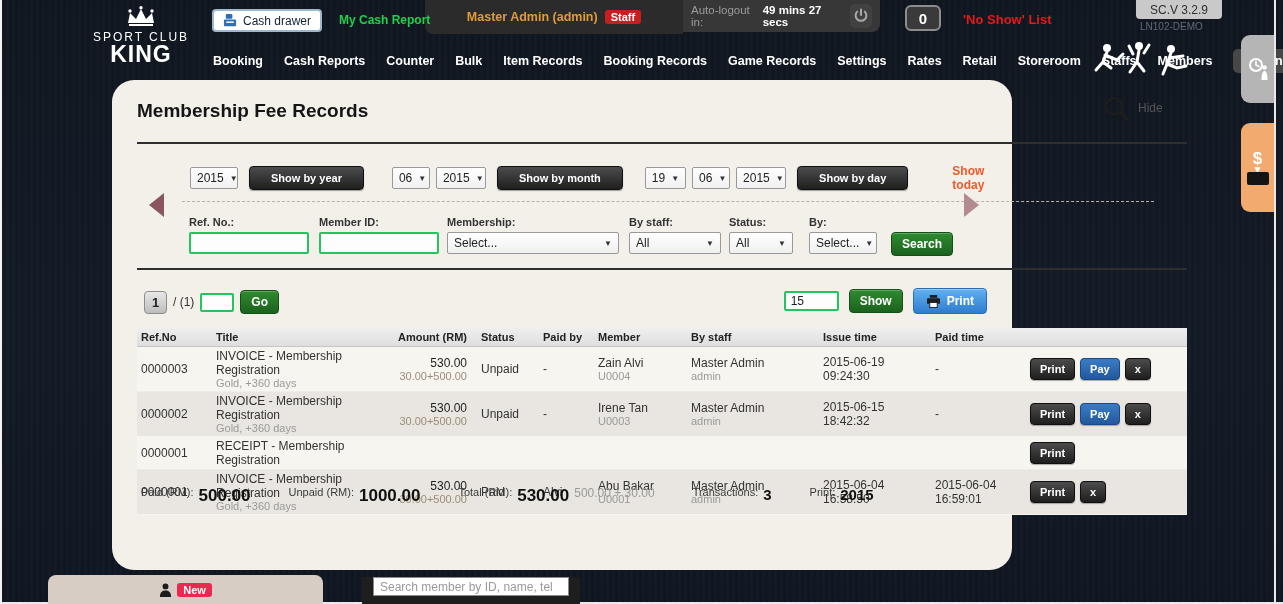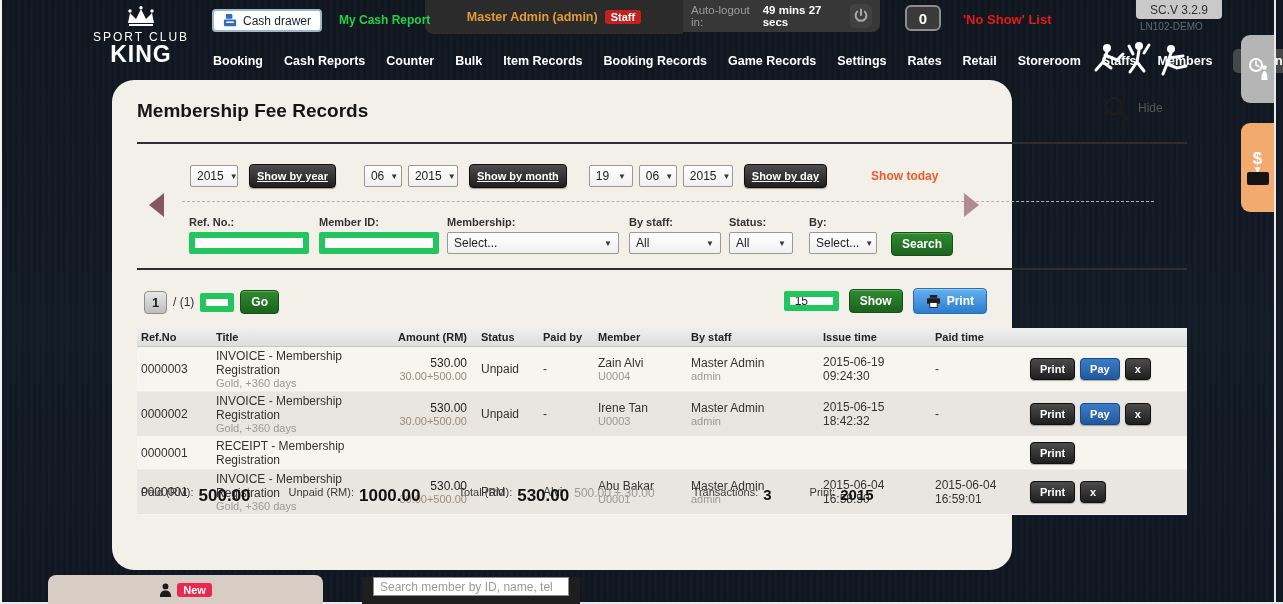--- a/index.html
+++ b/index.html
@@ -52,34 +52,34 @@
   .hide-group { position:absolute; left:990px; top:14px; display:flex; align-items:center; gap:8px; }
   .hide-label { font-size:12px; color:#555; cursor:pointer; }
   .div1 { position:absolute; left:25px; top:62px; width:1050px; height:2px; background:#2e2e2e; }
   .div2 { position:absolute; left:25px; top:188px; width:1050px; height:2px; background:#2e2e2e; }
 
   .frow1 { position:absolute; left:78px; top:84px; display:flex; align-items:center; }
   .sel { height:22px; background:linear-gradient(#ffffff,#f0f0f0); border:1px solid #999; border-radius:2px;
          display:flex; align-items:center; justify-content:space-between; padding:0 6px; font-size:12px; color:#222; cursor:pointer; }
   .sel .caret { font-size:8px; color:#333; margin-left:6px; }
   .btn-dark { background:linear-gradient(#4c4c4c,#1f1f1f); border:1px solid #101010; border-radius:4px;
-         color:#fff; font-size:11px; font-weight:bold; padding:5px 7px; cursor:pointer; white-space:nowrap;
-         box-shadow:0 1px 1px rgba(0,0,0,0.35);text-decoration:underline; }
+         color:#fff; font-size:11px; font-weight:bold; padding:5px 21px; cursor:pointer; white-space:nowrap;
+         box-shadow:0 1px 1px rgba(0,0,0,0.35); }
   .show-today { color:#f05a28; font-size:12px; font-weight:bold; cursor:pointer; }
 
   .dashed { position:absolute; left:70px; top:121px; width:972px; border-top:1px dashed #b9b2a8; }
   .arrow { position:absolute; width:0; height:0; border-top:12px solid transparent; border-bottom:12px solid transparent; cursor:pointer; }
   .arrow.prev { left:37px; top:113px; border-right:15px solid #8a565e; }
   .arrow.next { right:33px; top:113px; border-left:15px solid #b38a90; }
 
   .frow2 { position:absolute; left:0; top:136px; width:100%; height:46px; }
   .fgroup { position:absolute; }
   .fgroup .flabel { font-size:11px; font-weight:bold; color:#333; }
   .fgroup input[type=text], .fgroup .sel { margin-top:4px; }
-  .tinput { height:22px; background:#fdfdfd; border:6px solid #22c55e; border-radius:2px; font-size:12px;
+  .tinput { height:22px; background:#fdfdfd; border:2px solid #22c55e; border-radius:2px; font-size:12px;
             padding:0 5px; color:#222; font-family:inherit; }
   .btn-green { background:linear-gradient(#2f8b2f,#1b621f); border:1px solid #134f17; border-radius:4px;
             color:#fff; font-size:12px; font-weight:bold; padding:4px 10px; cursor:pointer;
             box-shadow:inset 0 1px 0 rgba(255,255,255,0.25); }
 
   .pager { position:absolute; left:32px; top:210px; display:flex; align-items:center; gap:6px; }
   .page-btn { width:23px; height:23px; background:linear-gradient(#e8e8e8,#bdbdbd); border:1px solid #8e8e8e;
             border-radius:4px; font-size:13px; font-weight:bold; color:#222; display:flex; align-items:center;
             justify-content:center; cursor:pointer; }
   .page-count { font-size:12px; color:#333; }

